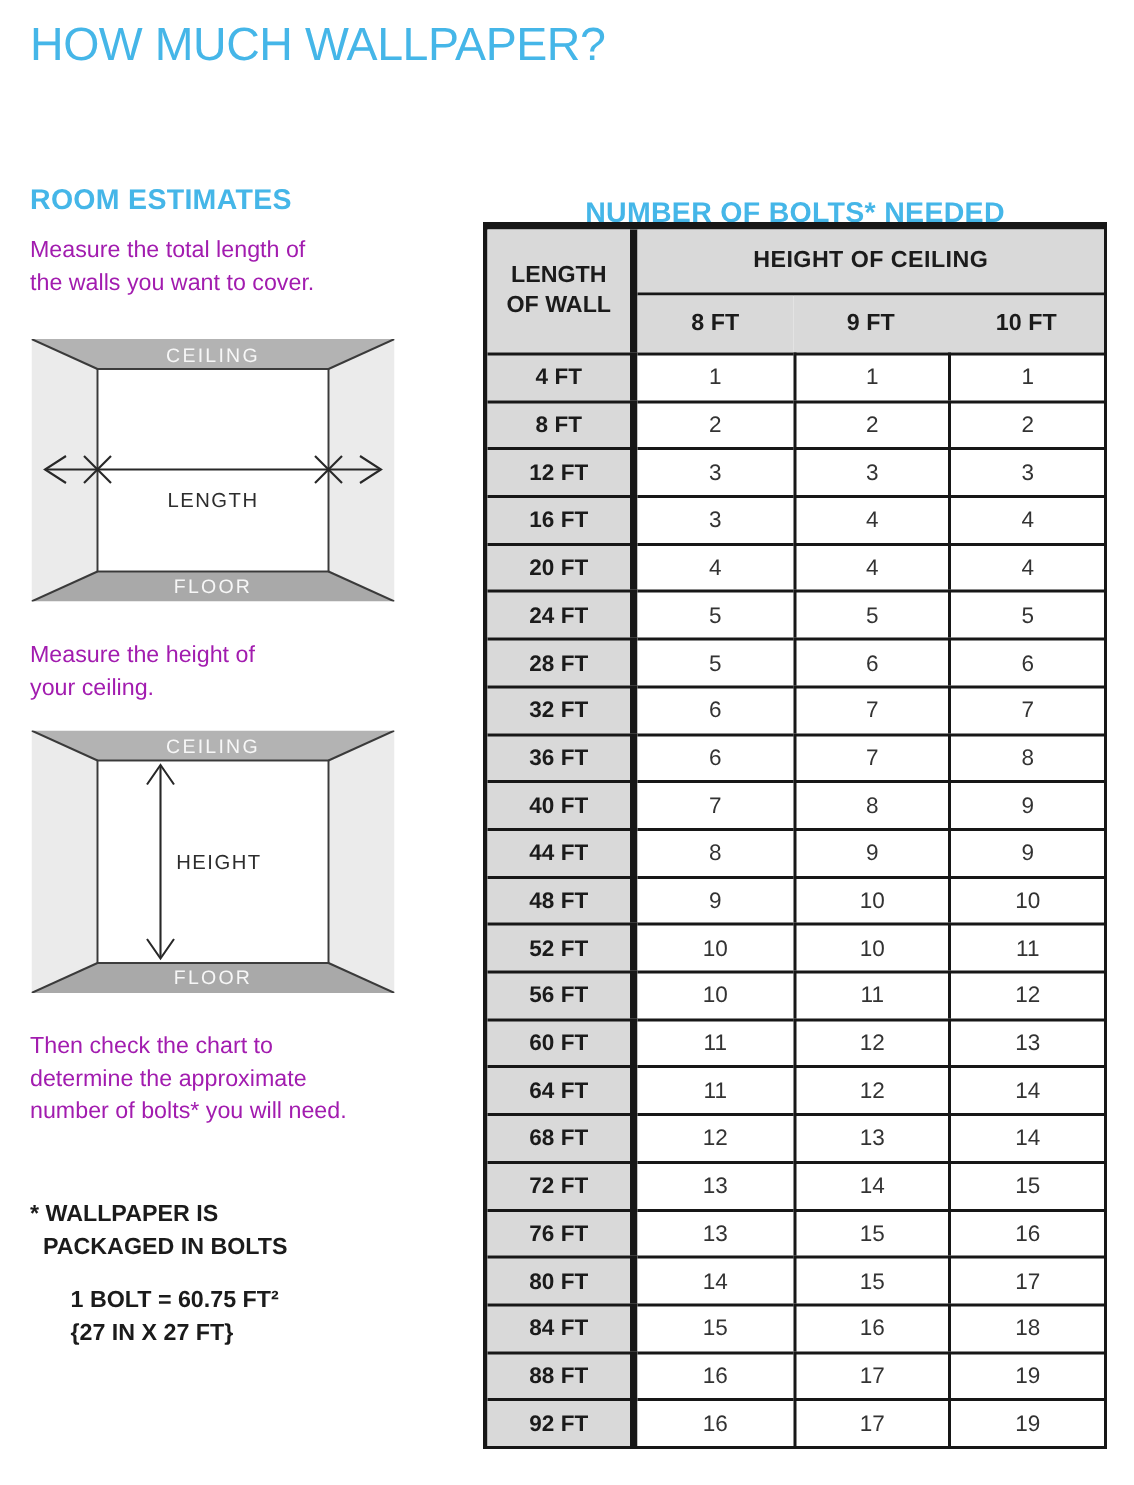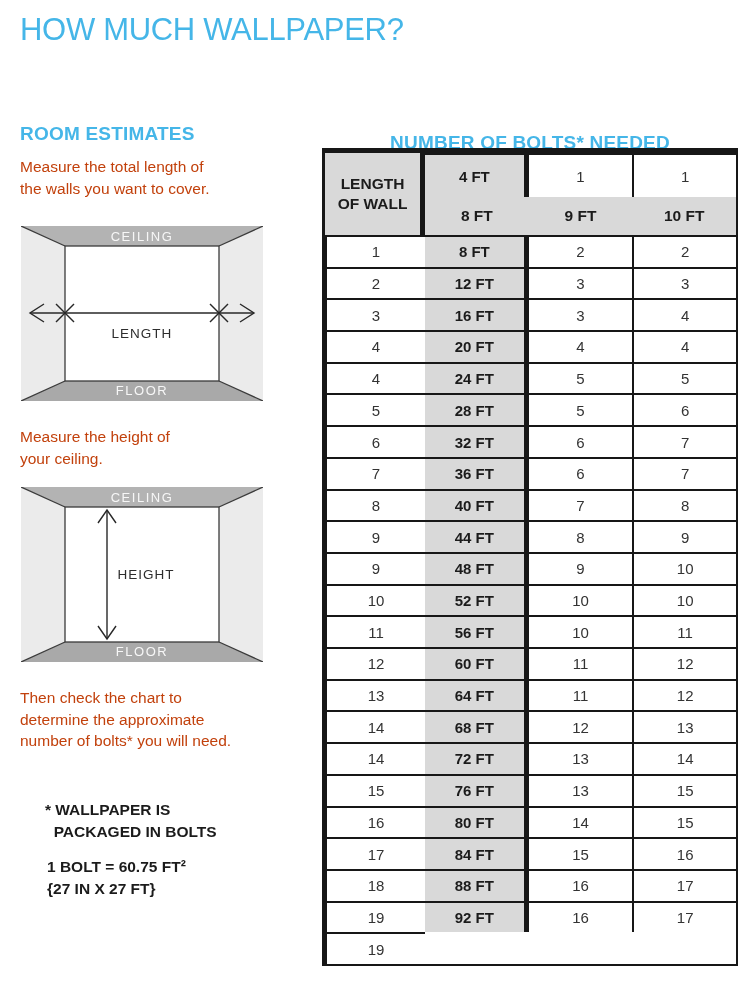--- a/index.html
+++ b/index.html
@@ -14,30 +14,30 @@
     font-size:31px; font-weight:normal; color:var(--accent); letter-spacing:-0.3px;
   }
   .sec-head {
     position:absolute; font-size:19px; font-weight:bold;
     color:var(--accent); letter-spacing:0.2px;
   }
   .sec-head.room { left:20px; top:123px; }
   .sec-head.bolts { left:322px; top:132px; width:416px; text-align:center; }
   .para {
     position:absolute; left:20px; font-size:15.5px; line-height:21.5px;
-    color:#c2410c; white-space:pre-line;
+    color:#a21caf; white-space:pre-line;
   }
   .para.p1 { top:156px; }
   .para.p2 { top:426px; }
   .para.p3 { top:687px; }
   .note {
     position:absolute; left:20px; font-size:15.5px; line-height:21.5px;
     color:var(--ink); font-weight:bold; white-space:pre-wrap;
   }
-  .note.n1 { top:799px;margin-left:25px; }
+  .note.n1 { top:799px; }
   .note.n2 { top:856px;margin-left:27px; }
   svg.diagram { position:absolute; left:21px; }
   svg.diagram.d1 { top:226px; }
   svg.diagram.d2 { top:487px; }
   .diag-band-label { fill:#f7f7f7; font-size:13px; letter-spacing:1.5px; font-family:"Liberation Sans",sans-serif; }
   .diag-measure-label { fill:#2d2d2d; font-size:13.5px; letter-spacing:1px; font-family:"Liberation Sans",sans-serif; }
 
   
   .bolts-table {
     position:absolute; left:322px; top:148px; width:416px; height:818px;
@@ -138,20 +138,21 @@
   <div class="note n1">* WALLPAPER IS
   PACKAGED IN BOLTS</div>
   <div class="note n2">1 BOLT = 60.75 FT²
 {27 IN X 27 FT}</div>
 
   <div class="sec-head bolts">NUMBER OF BOLTS* NEEDED</div>
 
   <div class="bolts-table">
     <div class="cell hdr c-wallhead">LENGTH
 OF WALL</div>
+    <div class="cell hdr c-grouphead">HEIGHT OF CEILING</div>
     <div class="cell hdr c-ft8">8 FT</div>
     <div class="cell hdr c-ft9">9 FT</div>
     <div class="cell hdr c-ft10">10 FT</div>
 
       <div class="trow">
         <div class="cell c-wall">4 FT</div>
         <div class="cell c-val">1</div>
         <div class="cell c-val vsep">1</div>
         <div class="cell c-val vsep">1</div>
       </div>

